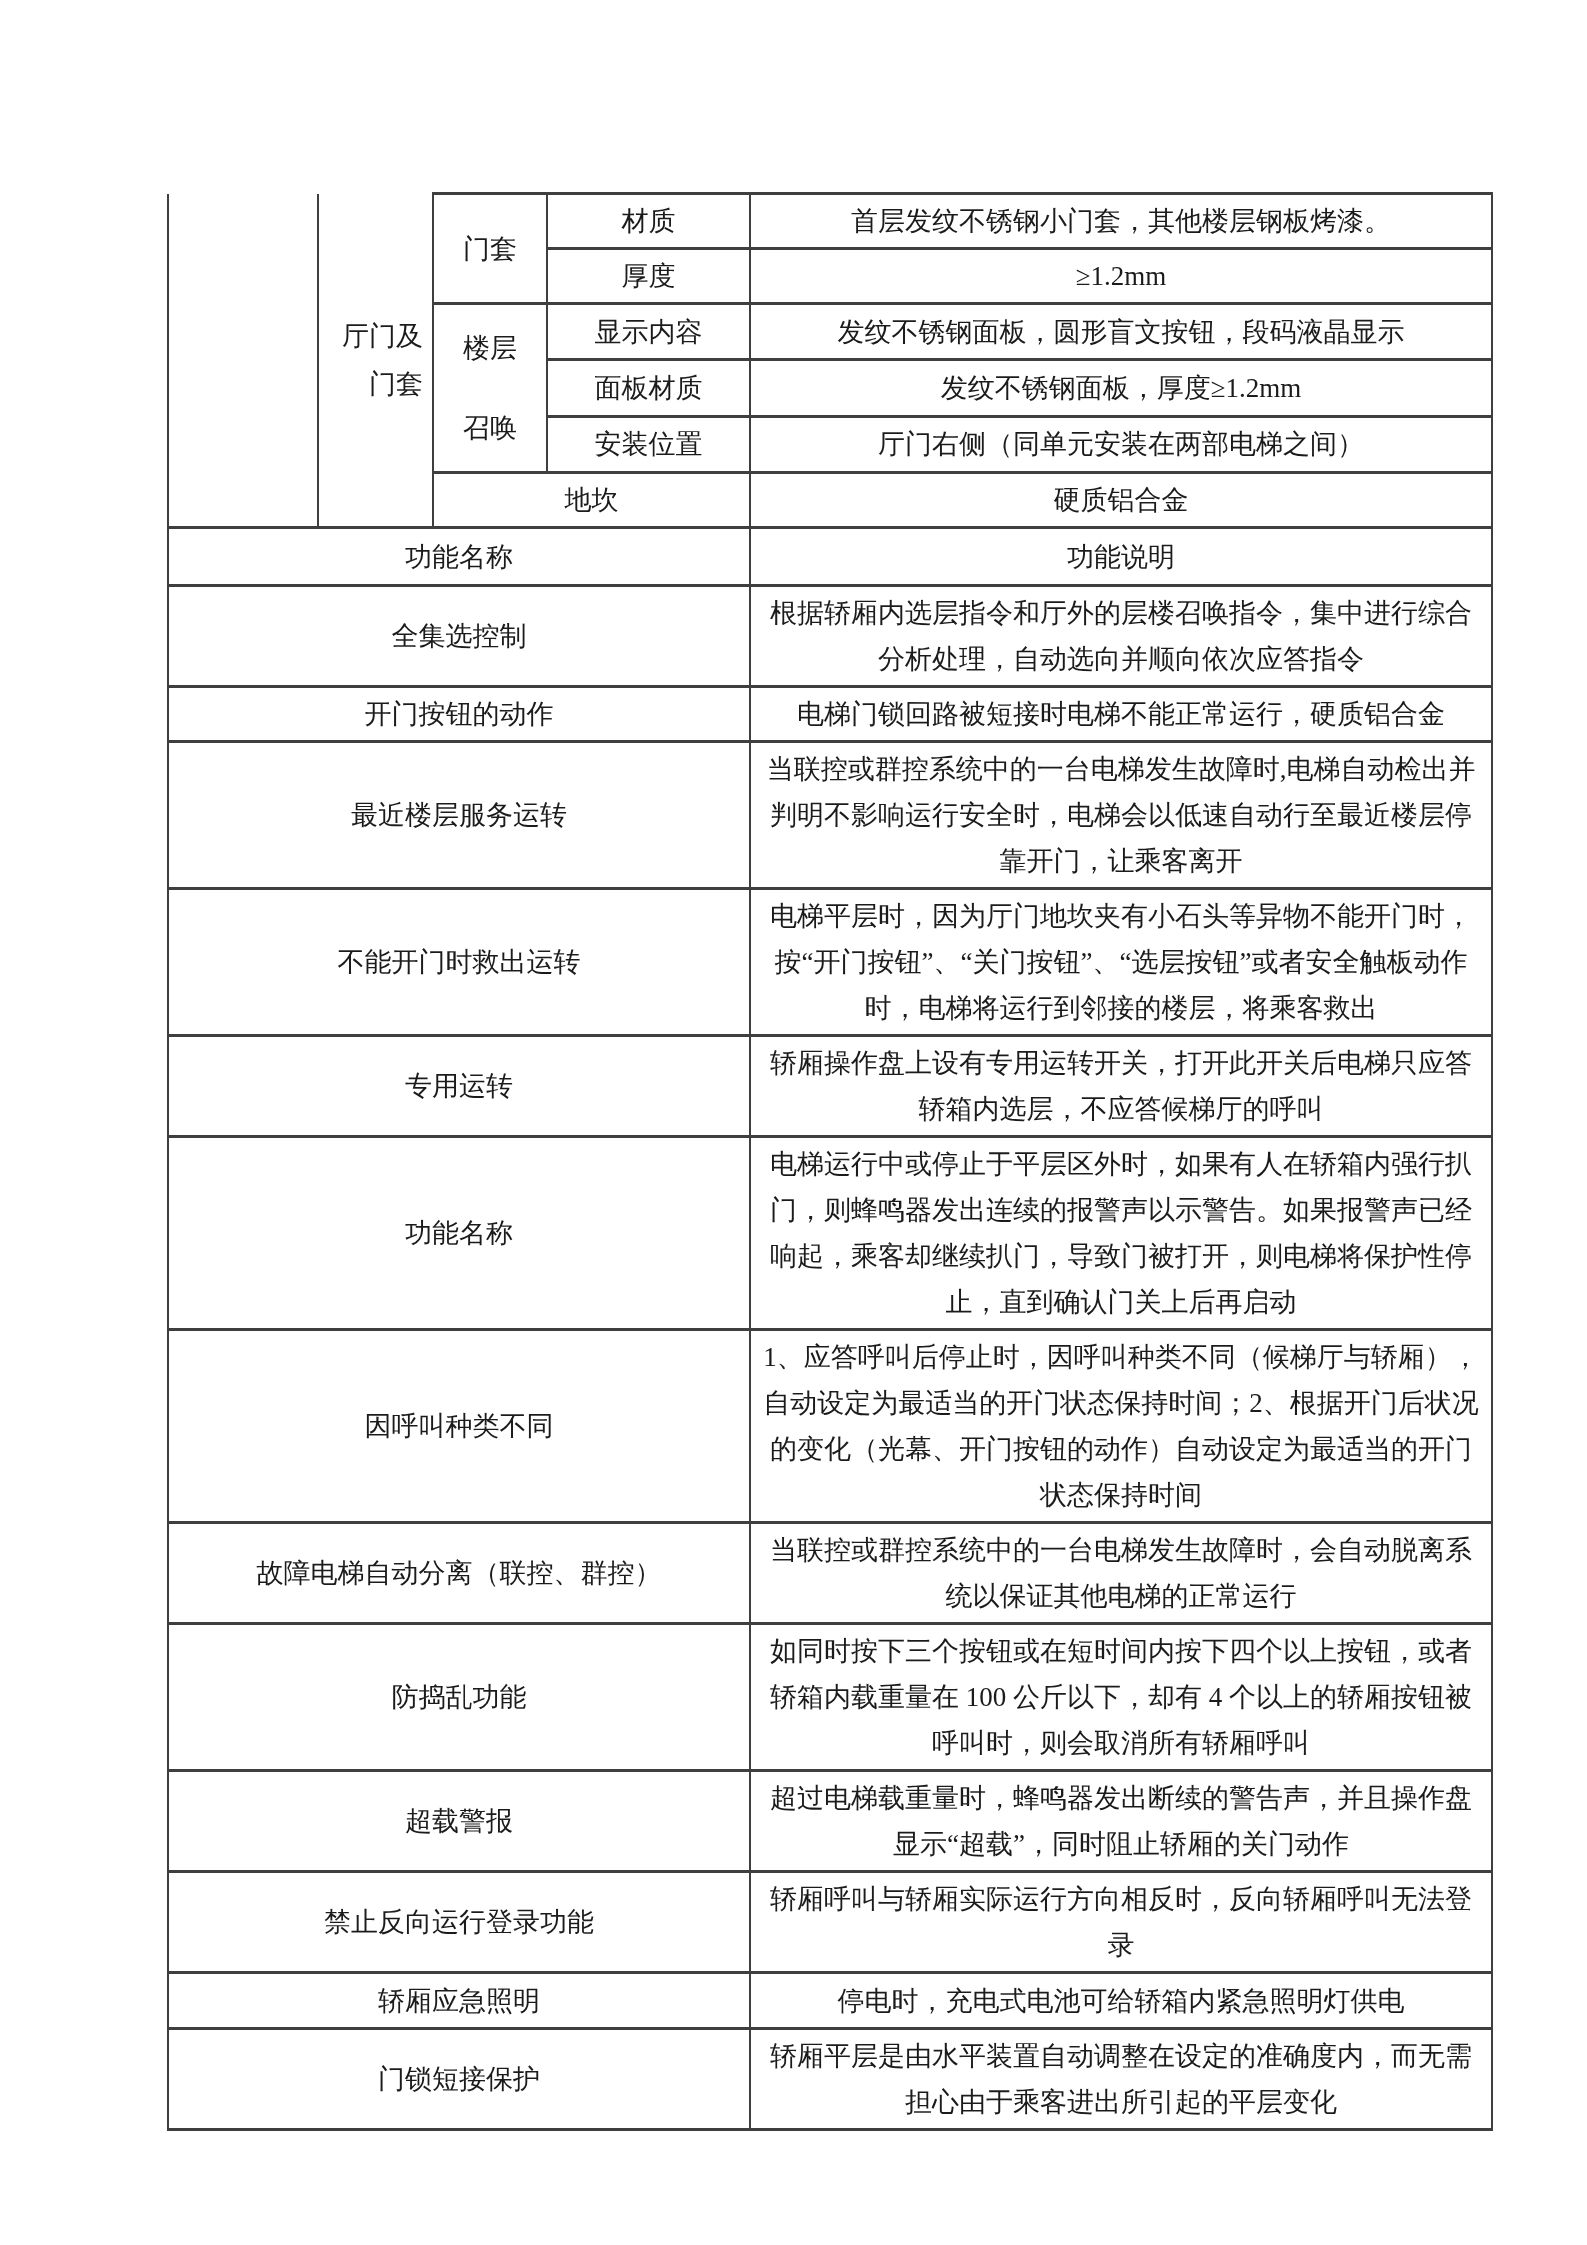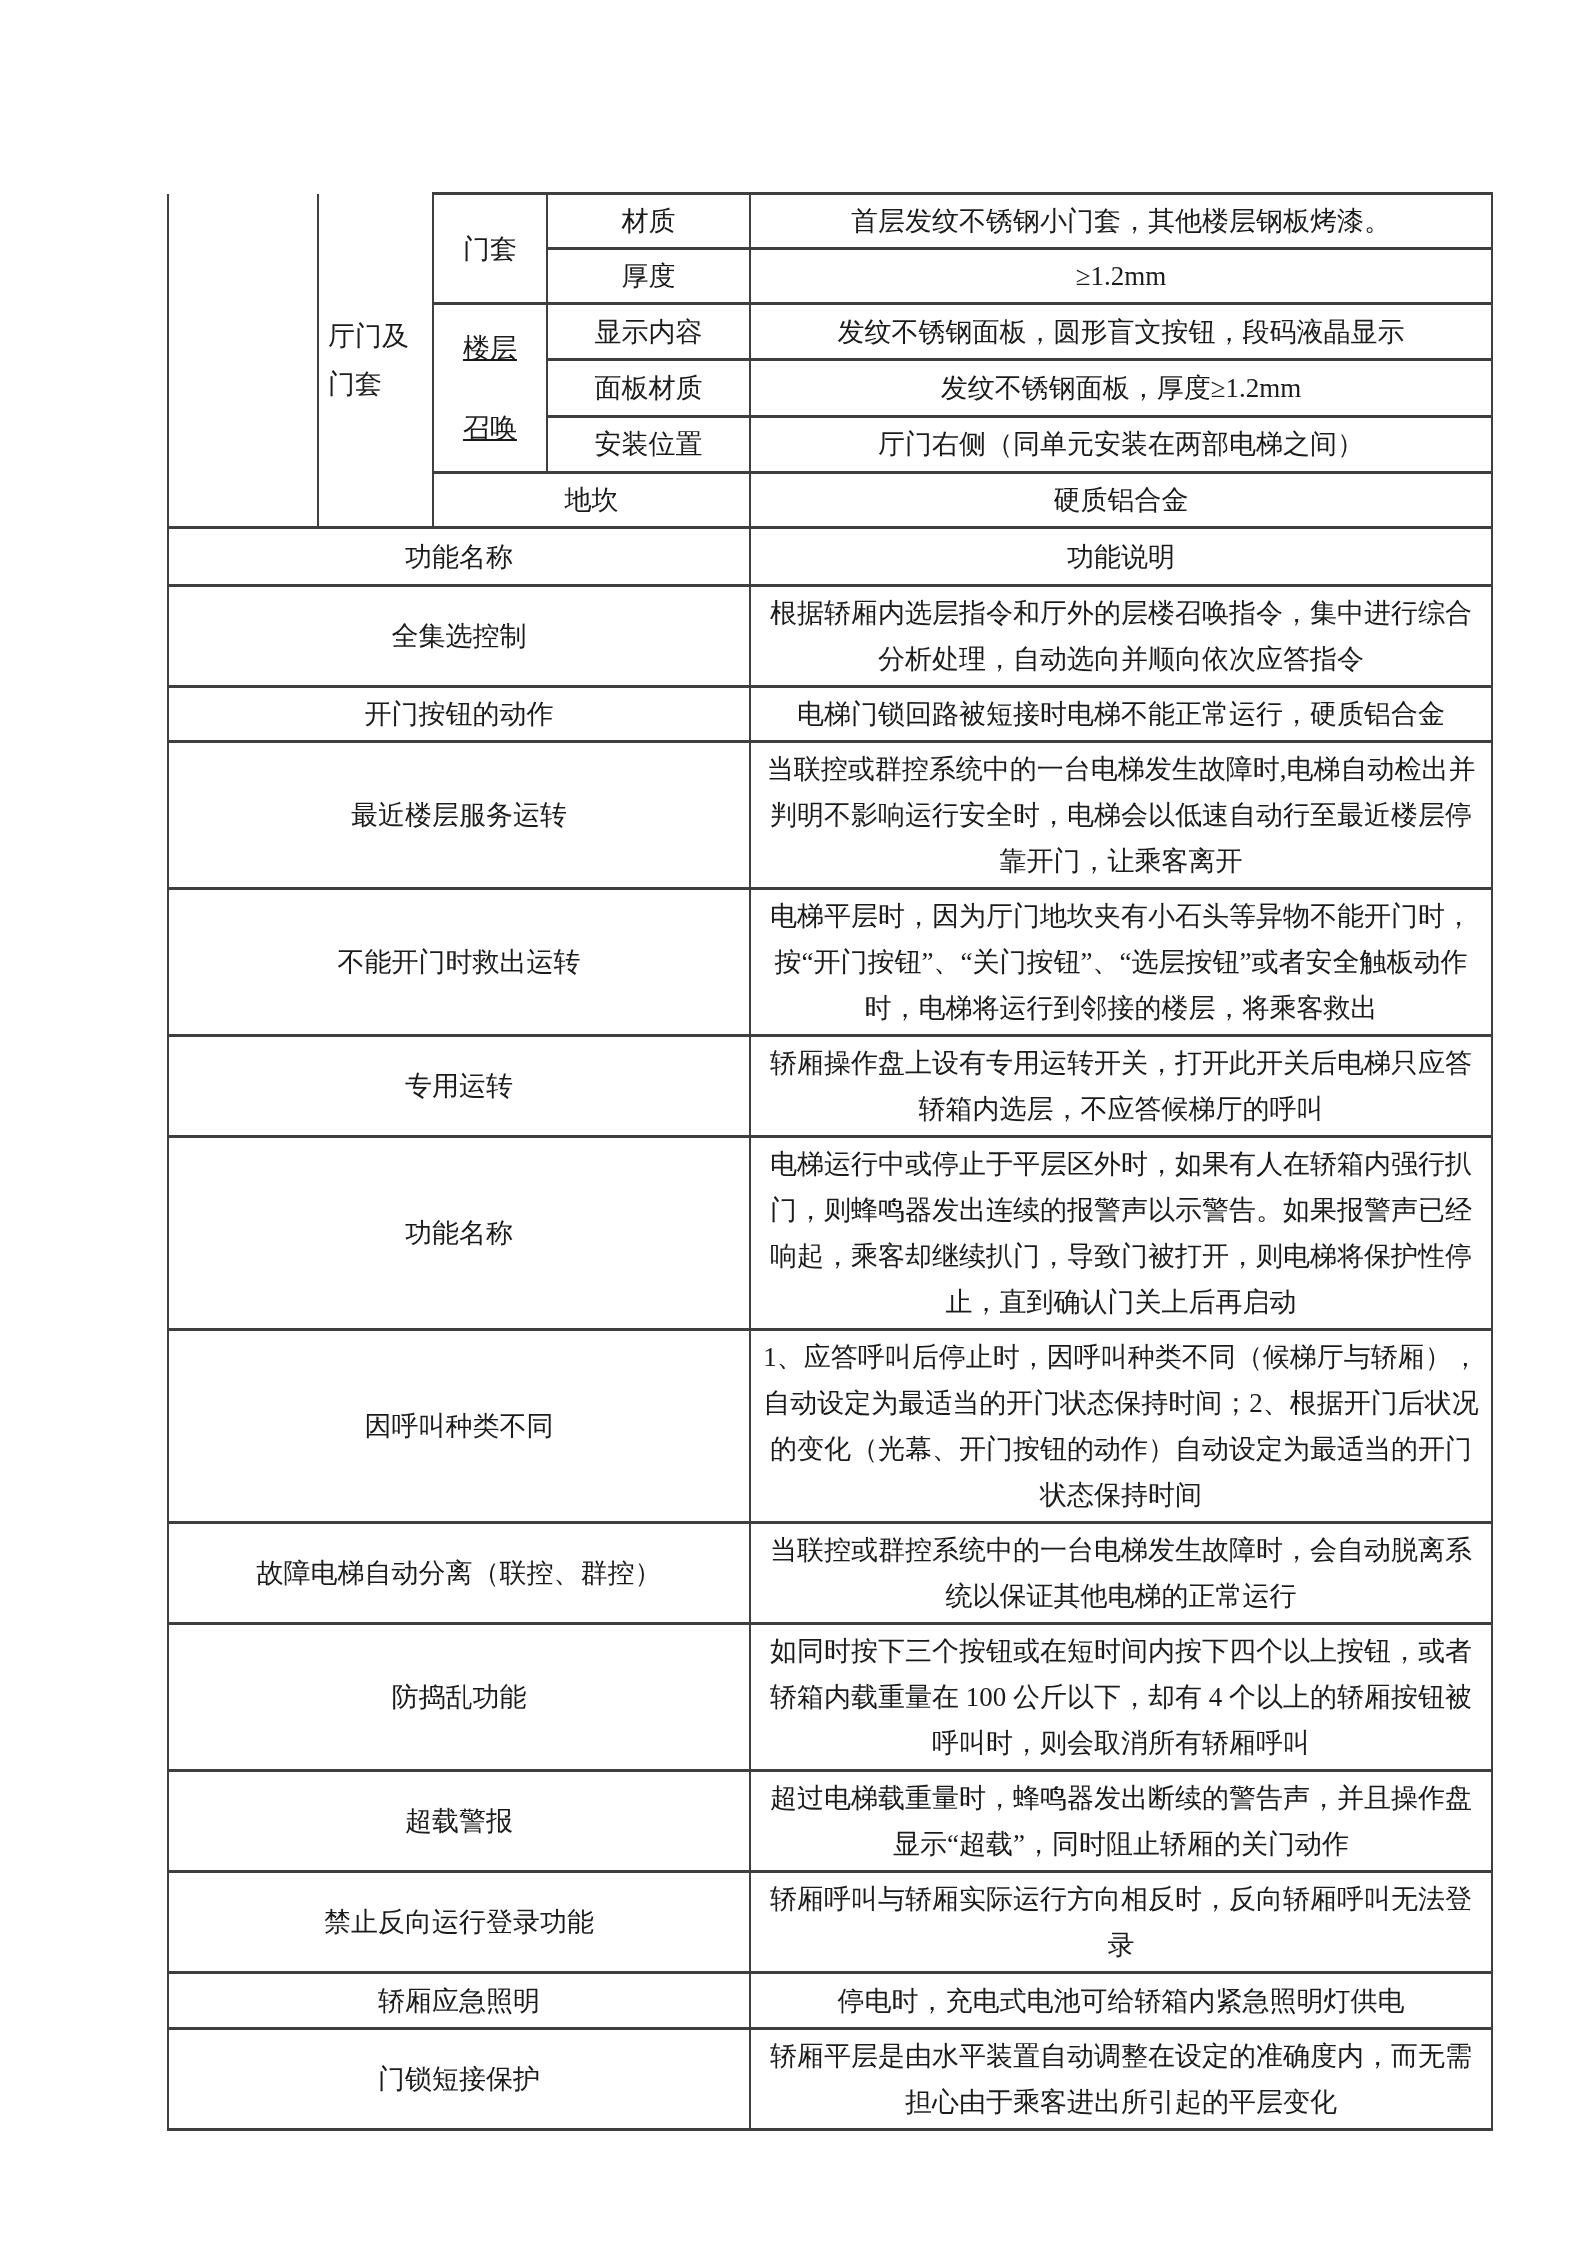--- a/index.html
+++ b/index.html
@@ -29,22 +29,22 @@
     padding: 3px 9px;
     font-size: 27px;
     line-height: 46px;
     vertical-align: middle;
     text-align: center;
     word-break: break-all;
     overflow: hidden;
   }
   .doc-table td.no-top { border-top: 0; }
   .doc-table td.center { text-align: center; }
-  .two-line span { display: block; text-align: left; line-height: 48px; }
-  .two-line-wide span { display: block; text-align: center; line-height: 80px; text-decoration: underline; }
+  .two-line span { display: block; text-align: right; line-height: 48px; }
+  .two-line-wide span { display: block; text-align: center; line-height: 80px; }
   .desc-cell { padding-left: 11px; padding-right: 9px; }
   .name-cell { padding-left: 9px; }
 </style>
 </head>
 <body>
 
 <table class="doc-table">
   <colgroup>
     <col style="width:150px">
     <col style="width:115px">

